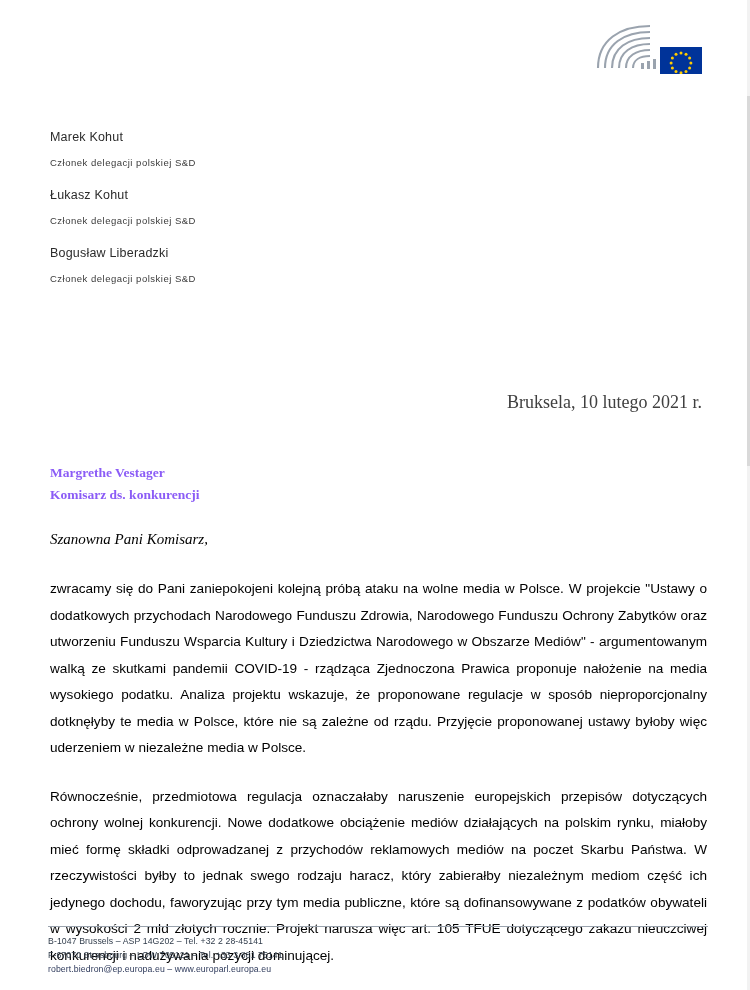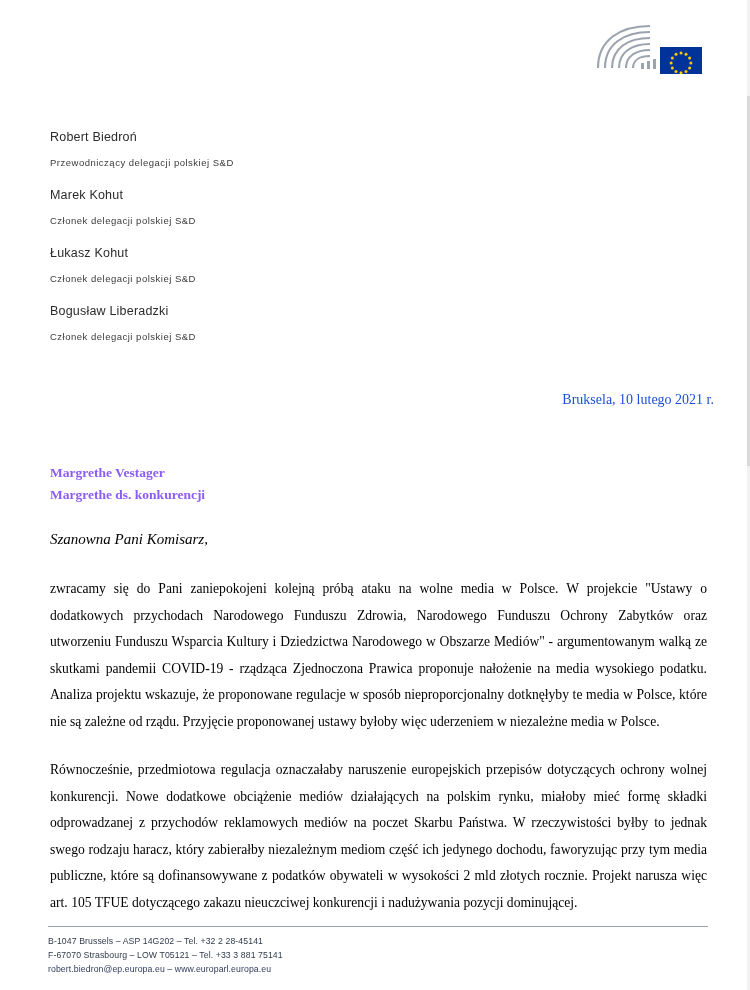--- a/index.html
+++ b/index.html
@@ -51,25 +51,25 @@
     font-size: 9.5px;
     color: #3a3a3a;
     letter-spacing: .5px;
     margin-bottom: 20px;
   }
   .sender-block:last-child .sender-role { margin-bottom: 0; }
 
   
   .placedate {
     position: absolute;
-    right: 36px;
+    right: 48px;
     top: 392px;
     font-family: "Liberation Serif", serif;
-    font-size: 14px;
-    color: #1d4ed8;
+    font-size: 18px;
+    color: #404040;
   }
 
   
   .addressee {
     position: absolute;
     left: 50px;
     top: 462px;
     font-family: "Liberation Serif", serif;
     font-weight: bold;
     font-size: 13.5px;
@@ -90,21 +90,21 @@
 
   
   .body-text {
     position: absolute;
     left: 50px;
     top: 576px;
     width: 657px;
   }
   .body-text p {
     margin: 0 0 22px 0;
-    font-family: Liberation Serif, serif;
+    font-family: Liberation Sans, sans-serif;
     font-size: 13.6px;
     line-height: 1.95;
     text-align: justify;
     text-justify: inter-word;
     color: #000;
   }
   .body-text p:last-child { margin-bottom: 8px; }
 
   
   .footer {
@@ -180,42 +180,38 @@
           <circle cx="77.1" cy="40.9" r="1.5"></circle>
           <circle cx="78.4" cy="35.9" r="1.5"></circle>
           <circle cx="82" cy="32.3" r="1.5"></circle>
         </g>
       </g>
     </svg>
   </div>
 
   <div class="senders">
     <div class="sender-block">
-      <div class="sender-name">Robert Biedroń</div>
-      <div class="sender-role">Przewodniczący delegacji polskiej S&amp;D</div>
-    </div>
-    <div class="sender-block">
       <div class="sender-name">Marek Kohut</div>
       <div class="sender-role">Członek delegacji polskiej S&amp;D</div>
     </div>
     <div class="sender-block">
       <div class="sender-name">Łukasz Kohut</div>
       <div class="sender-role">Członek delegacji polskiej S&amp;D</div>
     </div>
     <div class="sender-block">
       <div class="sender-name">Bogusław Liberadzki</div>
       <div class="sender-role">Członek delegacji polskiej S&amp;D</div>
     </div>
   </div>
 
   <div class="placedate">Bruksela, 10 lutego 2021 r.</div>
 
   <div class="addressee">
     <div>Margrethe Vestager</div>
-    <div>Margrethe ds. konkurencji</div>
+    <div>Komisarz ds. konkurencji</div>
   </div>
 
   <div class="salutation">Szanowna Pani Komisarz,</div>
 
   <div class="body-text">
     <p>zwracamy się do Pani zaniepokojeni kolejną próbą ataku na wolne media w Polsce. W projekcie "Ustawy o dodatkowych przychodach Narodowego Funduszu Zdrowia, Narodowego Funduszu Ochrony Zabytków oraz utworzeniu Funduszu Wsparcia Kultury i Dziedzictwa Narodowego w Obszarze Mediów"  - argumentowanym walką ze skutkami pandemii COVID-19 - rządząca Zjednoczona Prawica proponuje nałożenie na media wysokiego podatku. Analiza projektu wskazuje, że proponowane regulacje w sposób nieproporcjonalny dotknęłyby te media w Polsce, które nie są zależne od rządu. Przyjęcie proponowanej ustawy byłoby więc uderzeniem w niezależne media w Polsce.</p>
     <p>Równocześnie, przedmiotowa regulacja oznaczałaby naruszenie europejskich przepisów dotyczących ochrony wolnej konkurencji. Nowe dodatkowe obciążenie mediów działających na polskim rynku, miałoby mieć formę składki odprowadzanej z przychodów reklamowych mediów na poczet Skarbu Państwa. W rzeczywistości byłby to jednak swego rodzaju haracz, który zabierałby niezależnym mediom część ich jedynego dochodu, faworyzując przy tym media publiczne, które są dofinansowywane z podatków obywateli w wysokości 2 mld złotych rocznie. Projekt narusza więc art. 105 TFUE dotyczącego zakazu nieuczciwej konkurencji i nadużywania pozycji dominującej.</p>
   </div>
 
   <div class="footer">

